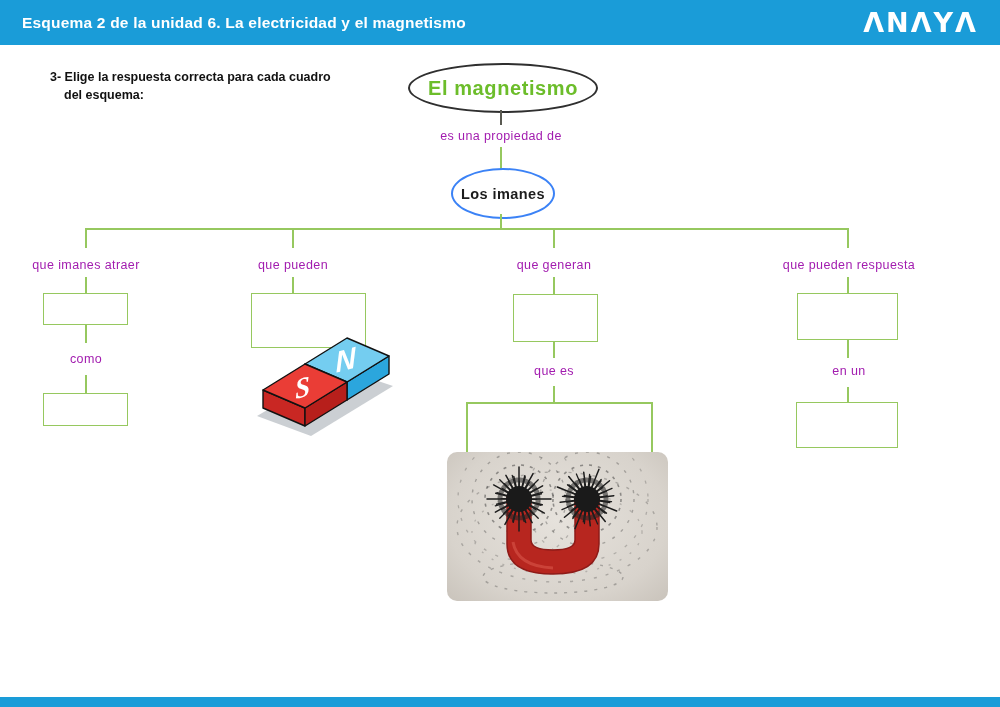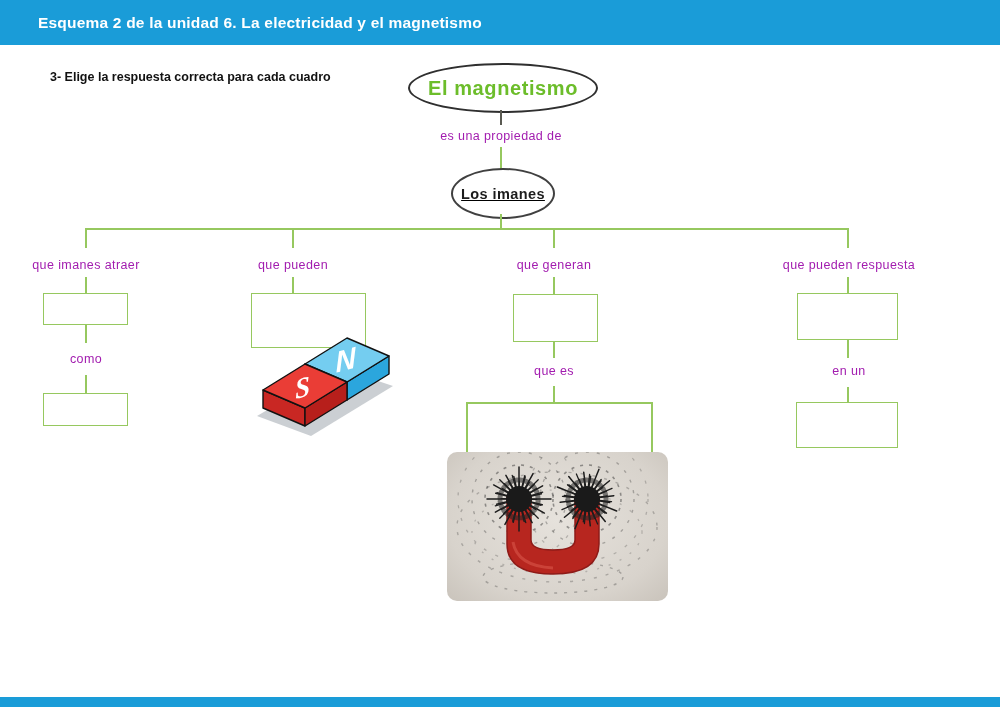--- a/index.html
+++ b/index.html
@@ -4,21 +4,21 @@
 <style>
   html,body{margin:0;padding:0;}
   body{
     width:1000px;height:707px;position:relative;background:#ffffff;
     font-family:"Liberation Sans", sans-serif;overflow:hidden;
   }
   
   .header{
     position:absolute;left:0;top:0;width:1000px;height:45px;
     background:#1a9cd8;display:flex;align-items:center;justify-content:space-between;
-    box-sizing:border-box;padding:0 38px;
+    box-sizing:border-box;padding:0 22px;
   }
   .header-title{color:#ffffff;font-weight:bold;font-size:15.5px;letter-spacing:.2px;}
   .logo{color:#ffffff;font-size:27px;font-weight:600;letter-spacing:2px;font-family:"DejaVu Sans",sans-serif;}
   .footer{
     position:absolute;left:0;bottom:0;width:1000px;height:10px;background:#1a9cd8;
   }
   
   .instruction{
     position:absolute;left:50px;top:68px;width:320px;
     font-weight:bold;font-size:12.5px;color:#111;line-height:1.45;
@@ -30,45 +30,47 @@
   .lbl{
     position:absolute;width:160px;text-align:center;
     font-size:12.5px;color:#a21caf;letter-spacing:.4px;
   }
   .ellipse{
     position:absolute;border-radius:50%;background:#fff;
     display:flex;align-items:center;justify-content:center;text-align:center;
   }
   .ellipse.root{border:2px solid #2f2f2f;}
   .ellipse.root span{color:#6cbd2a;font-weight:bold;font-size:20px;letter-spacing:.6px;}
-  .ellipse.node{border:2px solid #404040;text-decoration:underline;}
+  .ellipse.node{border:2px solid #3b82f6;}
   .ellipse.node span{color:#1c1c1c;font-weight:bold;font-size:14.5px;letter-spacing:.4px;}
   .abox{
     position:absolute;border:1.6px solid #96c85f;background:#ffffff;box-sizing:border-box;
   }
   .bracket{
     position:absolute;border:2px solid #96c85f;border-bottom:none;background:transparent;box-sizing:border-box;
   }
   .photo{
     position:absolute;left:447px;top:452px;width:221px;height:149px;
     border-radius:10px;overflow:hidden;
     background:radial-gradient(ellipse at 50% 45%, #e6e2dc 0%, #d8d3cc 70%, #c9c3bb 100%);
   }
   .photo svg{display:block;width:100%;height:100%;}
   .magnet-art{position:absolute;left:243px;top:318px;width:155px;height:125px;}
 </style>
 </head>
 <body>
 
 <div class="header">
   <div class="header-title">Esquema 2 de la unidad 6. La electricidad y el magnetismo</div>
+  <div class="logo">ΛNΛYΛ</div>
 </div>
 
 <div class="instruction">
   <div>3- Elige la respuesta correcta para cada cuadro</div>
+  <div class="ind">del esquema:</div>
 </div>
 
 <div class="ellipse root" style="left:408px;top:63px;width:186px;height:46px;">
   <span>El magnetismo</span>
 </div>
 <div class="vline dark" style="left:500px;top:110px;height:15px;"></div>
 <div class="lbl" style="left:401px;top:129px;width:200px;">es una propiedad de</div>
 <div class="vline" style="left:500px;top:147px;height:22px;"></div>
 
 <div class="ellipse node" style="left:451px;top:168px;width:100px;height:47px;">

